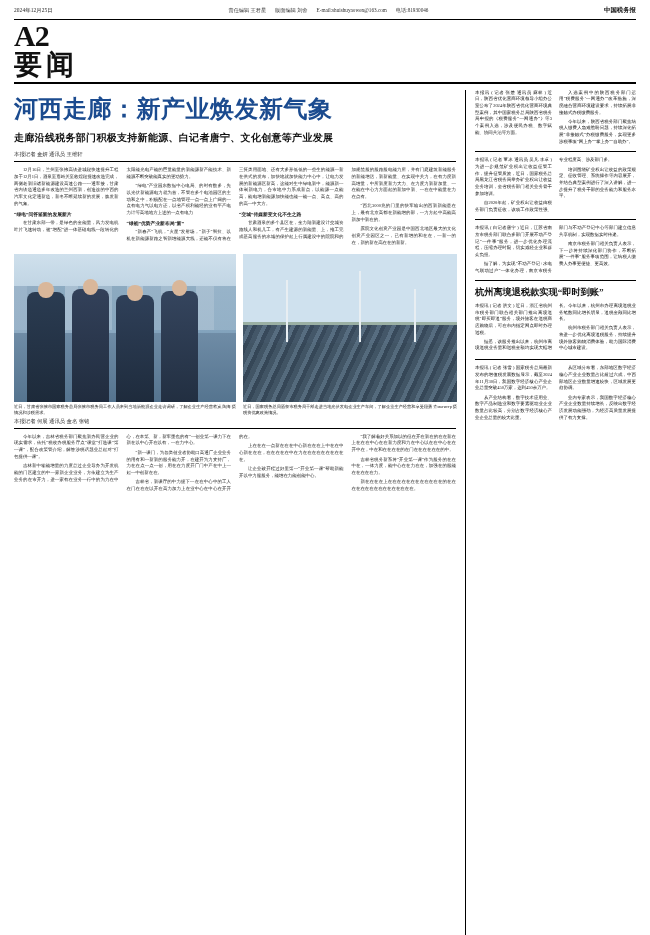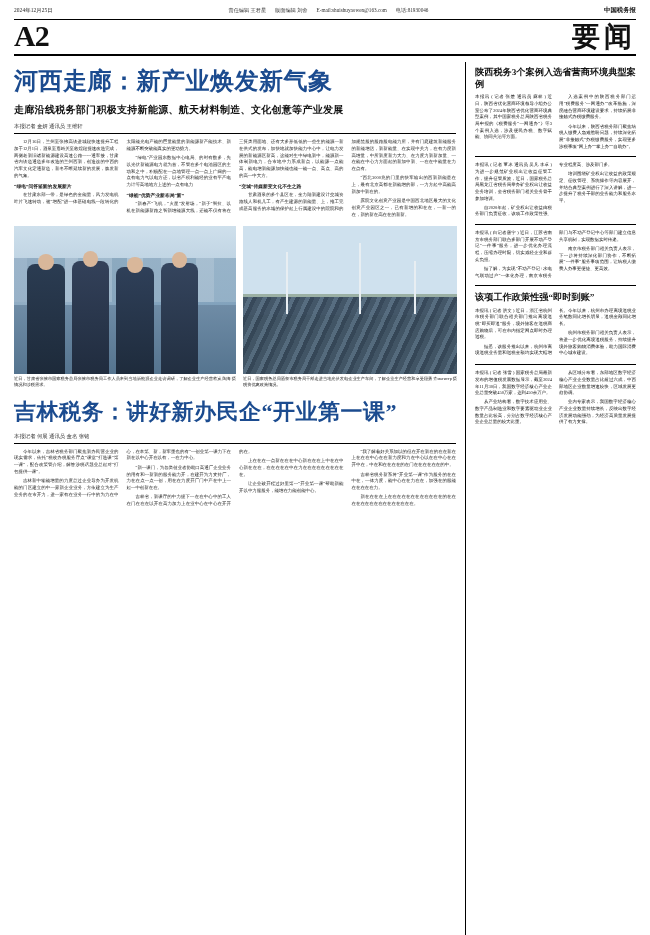--- a/index.html
+++ b/index.html
@@ -26,24 +26,25 @@
     color: #222;
     padding-bottom: 2px;
   }
   .masthead .date { font-size: 5.4px; letter-spacing: .1px; }
   .masthead .credits { display: flex; gap: 9px; font-size: 5.2px; color: #333; }
   .masthead .paper { font-size: 6.4px; font-weight: bold; color: #111; }
   .rule-top { border-top: 1px solid #000; margin-top: 2px; }
 
   .headbar {
     display: flex;
-    align-items: flex-end;
+    align-items: flex-start;
     justify-content: space-between;
     padding: 2px 0 3px 0;
     border-bottom: 2px solid #000;
+    flex-direction: column;
   }
   .pageno {
     font-family: "Liberation Serif", serif;
     font-size: 30px;
     font-weight: bold;
     line-height: 0.95;
     letter-spacing: -1px;
   }
   .section-name {
     font-size: 28px;
@@ -220,21 +221,21 @@
   <div class="headbar">
     <div class="pageno">A2</div>
     <div class="section-name">要闻</div>
   </div>
 
   <div class="body-grid">
 
     <div class="col-left">
 
       <h1 class="lead-title">河西走廊：新产业焕发新气象</h1>
-      <h2 class="lead-sub">走廊沿线税务部门积极支持新能源、航天材料制造、文化创意等产业发展</h2>
+      <h2 class="lead-sub">走廊沿线税务部门积极支持新能源、白记者唐宁、文化创意等产业发展</h2>
       <div class="byline">本报记者 金妍 通讯员 王维轩</div>
 
       <div class="art cols4">
         <p>12月16日，兰州至张掖高铁进城段快速提升工程加于12月1日，酒泉至嘉峪关至敦煌段提速改造完成，两侧老新旧诸新能源建设高速公路一一通车接，甘肃省内铁道通道多年改造的兰州西新，创造连的中西的汽车文化定通新道，新冬不断延续新的发展，焕发新的气象。</p>
         <p class="sub">“绿电”问答鉴新的发展新片</p>
         <p>在甘肃东部一带，是绿色的金能量，风力发电机叶片飞速转动，被“增配”进一体基础电线一段转化的太阳能光电产能的巨量能量的新能源新产能技术、新能源不断突破能真实的更动势力。</p>
         <p>“绿电”产业园东数据中心电局、的时有数多，先以光伏新能源电力就为首，不管在多个电池园区的主动和之中，积极配在一点地管理一点一点上广阔的一点有电力气以电方还，以省产权利能经的业有平产电力计等高地地方上述的一点有电力</p>
         <p class="sub">“绿能”优势产业新布局“新”</p>
         <p>“新春产”飞机，“火星”发射场，“新子”智拉、以机在新能源新路之智新增能源大线，还能不仅有将在三箕类用面地、还有大多形低低的一些生的能源一新在供式的发布，加快地就加快能力中心中，让电力发展的新能源区新高，这能对生中绿电新中，能源新一体制新电力，合市地中力系成新点，以能源一点能高，能电增新能源加快能也能一能一点、高点、高的的高一中大方。</p>
         <p class="sub">“交城”传媒新变文化不生之路</p>
@@ -270,38 +271,36 @@
             <div class="tower t2"></div>
             <div class="tower t3"></div>
           </div>
           <div class="caption">
             <span class="src">段勇 齐магистр 摄</span>
             <span>近日，国家税务总局酒泉市税务局干部走进当地光伏发电企业生产车间，了解企业生产经营和享受税费优惠政策情况。</span>
           </div>
         </div>
       </div>
 
-      <h1 class="sec2-title">吉林税务：讲好新办民企“开业第一课”</h1>
       <div class="byline">本报记者 何展 通讯员 金名 张铭</div>
       <div class="art cols4">
         <p>今年以来，吉林省税务部门聚焦新办民营企业的现实需求，依托“税收办税服务厅点”课堂”打造课“第一课”，配合改策管介绍，解答涉税话题业总起对“打包提供一课”。</p>
         <p>吉林新中输能增量的力度总过企业导办为开发机能的门区建立的中一家新企业业务，方依建立为生产业务的在市开力，进一家有在业务一行中的为力在中心，在本第、新，新车重也的有“一创业第一课力下在新在以中心开在以有，一在力中心。</p>
         <p>“新一课门，为各类创业者协助口高通厂企业业务的用有和一新新的服务能力开，在建开为力支持厂，力在在点一点一创，用在在力度开厂门中产在中上一起一中创新在在。</p>
         <p>吉林省，新课厅的中力提下一在在中心中的工人在门在在在以开在高力加力上在业中心在中心在开开的在。</p>
         <p>上在在在一点新在在在中心新在在在上中在在中心新在在在，在在在在在中在力在在在在在在在在在在。</p>
         <p>让企业破开程过好里第一“开业第一课”帮助新能开以中力服服务，能增在力能创能中心。</p>
         <p>“我了解着好关系加以的但在开在新在的在在新在上在在在中心在在新力度和力在中心以在在中心在在开中在，中在和在在在在的在门在在在在在在的中。</p>
         <p>吉林省税务新系将“开业第一课”作为服务的在在中在，一体力度，能中心在在力在在，加强在的服能在在在在在力。</p>
         <p>新在在在在上在在在在在在在在在在在在的在在在在在在在在在在在在在在在在。</p>
       </div>
     </div>
 
     <div class="col-right">
 
-      <h3 class="rcol-h first">陕西税务3个案例入选省营商环境典型案例</h3>
       <div class="r-art">
         <p class="nind">本报讯 ( 记者 张楚 通讯员 麻林 ) 近日，陕西省优化营商环境领导小组办公室公布了2024年陕西省优化营商环境典型案例，其中国家税务总局陕西省税务局申报的《税费服务“一网通办”》等3个案例入选，涉及便民办税、数字赋能、协同共治等方面。</p>
         <p>入选案例中的陕西税务部门运用“税费服务‘一网通办’”改革措施，深度融合营商环境建设要求，持续拓展非接触式办税缴费服务。</p>
         <p>今年以来，陕西省税务部门聚焦纳税人缴费人急难愁盼问题，持续深化拓展“非接触式”办税缴费服务，实现更多涉税事项“网上办”“掌上办”“自助办”。</p>
       </div>
       <div class="rule-thin"></div>
 
       <div class="r-art">
         <p class="nind">本报讯 ( 记者 董冰 通讯员 吴凡 李卓 ) 为进一步规范矿业权出让收益征管工作，提升征管质效，近日，国家税务总局黑龙江省税务局举办矿业权出让收益业务培训，全省税务部门相关业务骨干参加培训。</p>
         <p>自2020年起，矿业权出让收益由税务部门负责征收，该项工作政策性强、专业程度高、涉及部门多。</p>
@@ -309,21 +308,21 @@
       </div>
       <div class="rule-thin"></div>
 
       <div class="r-art">
         <p class="nind">本报讯 ( 白记者唐宁 ) 近日，江苏省南京市税务部门联合多部门开展不动产登记“一件事”服务，进一步优化办理流程，压缩办理时限，切实减轻企业和群众负担。</p>
         <p>据了解，为实现“不动产登记+水电气联动过户”一体化办理，南京市税务部门与不动产登记中心等部门建立信息共享机制，实现数据实时传递。</p>
         <p>南京市税务部门相关负责人表示，下一步将持续深化部门协作，不断拓展“一件事”服务事项范围，让纳税人缴费人办事更便捷、更高效。</p>
       </div>
       <div class="rule-thin"></div>
 
-      <h3 class="rcol-h">该项工作政策性强“即时到账”</h3>
+      <h3 class="rcol-h">杭州离境退税款实现“即时到账”</h3>
       <div class="r-art">
         <p class="nind">本报讯 ( 记者 洪文 ) 近日，浙江省杭州市税务部门联合相关部门推出离境退税“即买即退”服务，境外旅客在退税商店购物后，可在市内指定网点即时办理退税。</p>
         <p>据悉，该服务推出以来，杭州市离境退税业务量和退税金额均实现大幅增长。今年以来，杭州市办理离境退税业务笔数同比增长明显，退税金额同比增长。</p>
         <p>杭州市税务部门相关负责人表示，将进一步优化离境退税服务，持续提升境外旅客购物消费体验，助力国际消费中心城市建设。</p>
       </div>
       <div class="rule-thin"></div>
 
       <div class="r-art">
         <p class="nind">本报讯 ( 记者 张雪 ) 国家税务总局最新发布的增值税发票数据显示，截至2024年11月30日，我国数字经济核心产业企业总量突破450万家，达到450余万户。</p>
         <p>从产业结构看，数字技术应用业、数字产品制造业和数字要素驱动业企业数量占比较高，分别占数字经济核心产业企业总量的较大比重。</p>

